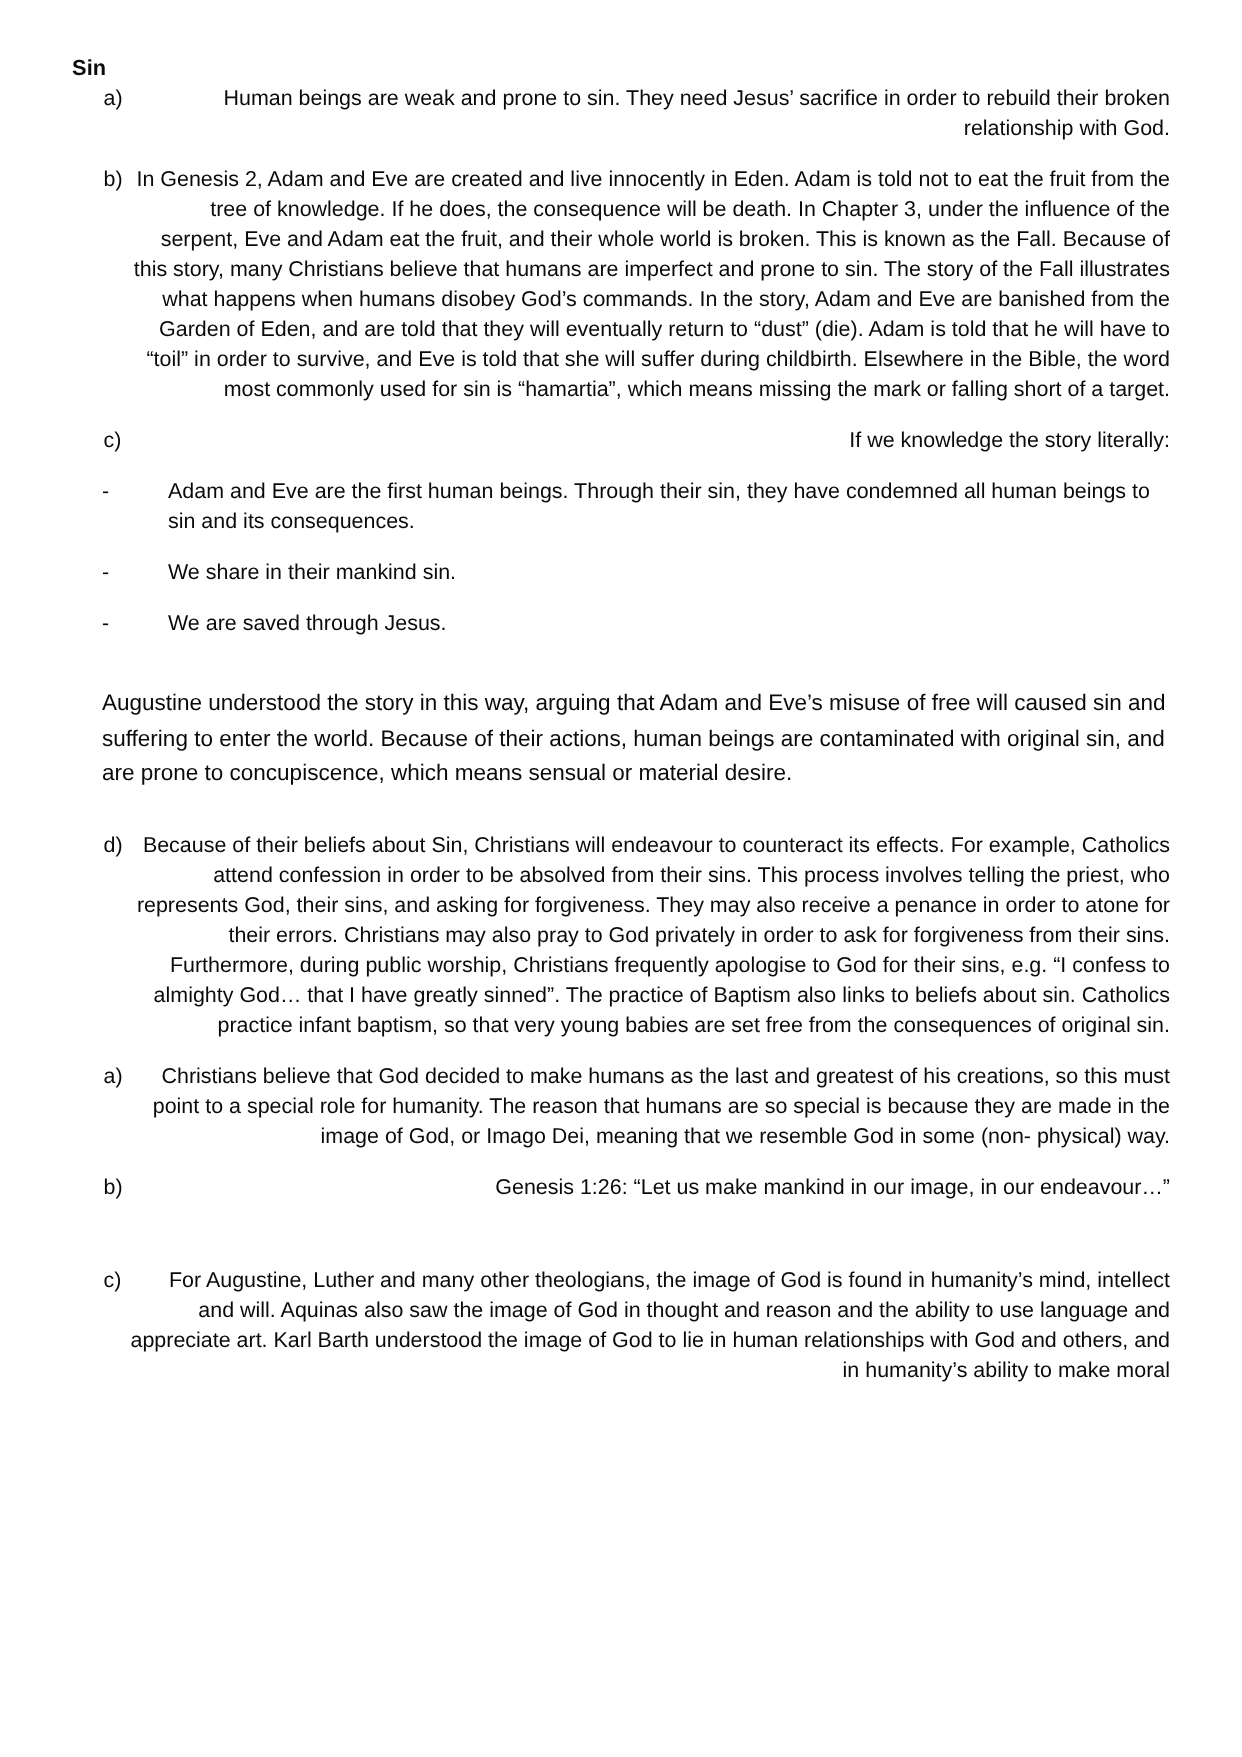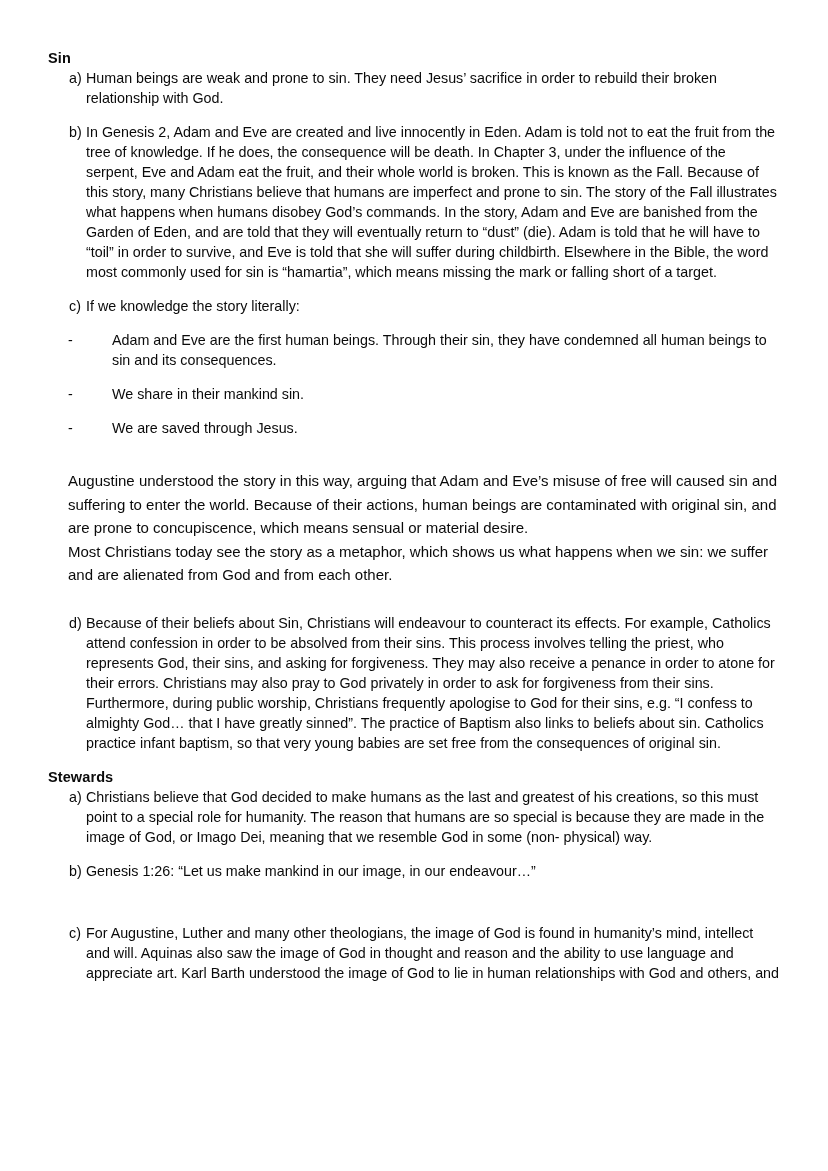--- a/index.html
+++ b/index.html
@@ -12,21 +12,21 @@
     height: 1171px;
     font-family: "Liberation Sans", sans-serif;
     color: #0a0a0a;
     -webkit-font-smoothing: antialiased;
   }
   .page {
     position: relative;
     width: 828px;
     height: 983px;
     box-sizing: border-box;
-    padding: 48px 48px 40px 48px;
+    padding: 36px 48px 40px 48px;
     background: #ffffff;
     overflow: hidden;
   }
   .doc-body {
     width: 732px;
   }
   h2.section-heading {
     font-size: 14.5px;
     font-weight: bold;
     line-height: 20px;
@@ -45,21 +45,21 @@
     margin: 0 0 14px 0;
     padding-left: 21px;
   }
   .list-item .marker {
     flex: 0 0 auto;
     width: 17px;
     text-align: left;
   }
   .list-item .item-text {
     flex: 1 1 auto;
-    text-align: left;
+    text-align: right;
   }
   .dash-item {
     display: flex;
     align-items: flex-start;
     font-size: 14.3px;
     line-height: 20px;
     margin: 0 0 14px 0;
     padding-left: 20px;
   }
   .dash-item .marker {
@@ -122,30 +122,28 @@
 
     <div class="dash-item">
       <span class="marker">-</span>
       <span class="item-text">We are saved through Jesus.</span>
     </div>
 
     <div class="spacer-md"></div>
 
     <p class="flow-para">Augustine understood the story in this way, arguing that Adam and Eve’s misuse of free will caused sin and suffering to enter the world. Because of their actions, human beings are contaminated with original sin, and are prone to concupiscence, which means sensual or material desire.</p>
 
-    <p class="flow-para">Most Christians today see the story as a metaphor, which shows us what happens when we sin: we suffer and are alienated from God and from each other.</p>
 
     <div class="spacer-lg"></div>
 
     <div class="list-item">
       <span class="marker">d)</span>
       <span class="item-text">Because of their beliefs about Sin, Christians will endeavour to counteract its effects. For example, Catholics attend confession in order to be absolved from their sins. This process involves telling the priest, who represents God, their sins, and asking for forgiveness. They may also receive a penance in order to atone for their errors. Christians may also pray to God privately in order to ask for forgiveness from their sins. Furthermore, during public worship, Christians frequently apologise to God for their sins, e.g. “I confess to almighty God… that I have greatly sinned”. The practice of Baptism also links to beliefs about sin. Catholics practice infant baptism, so that very young babies are set free from the consequences of original sin.</span>
     </div>
 
-    <h2 class="section-heading heading-stewards">Stewards</h2>
 
     <div class="list-item">
       <span class="marker">a)</span>
       <span class="item-text">Christians believe that God decided to make humans as the last and greatest of his creations, so this must point to a special role for humanity. The reason that humans are so special is because they are made in the image of God, or Imago Dei, meaning that we resemble God in some (non- physical) way.</span>
     </div>
 
     <div class="list-item">
       <span class="marker">b)</span>
       <span class="item-text">Genesis 1:26: “Let us make mankind in our image, in our endeavour…”</span>
     </div>

